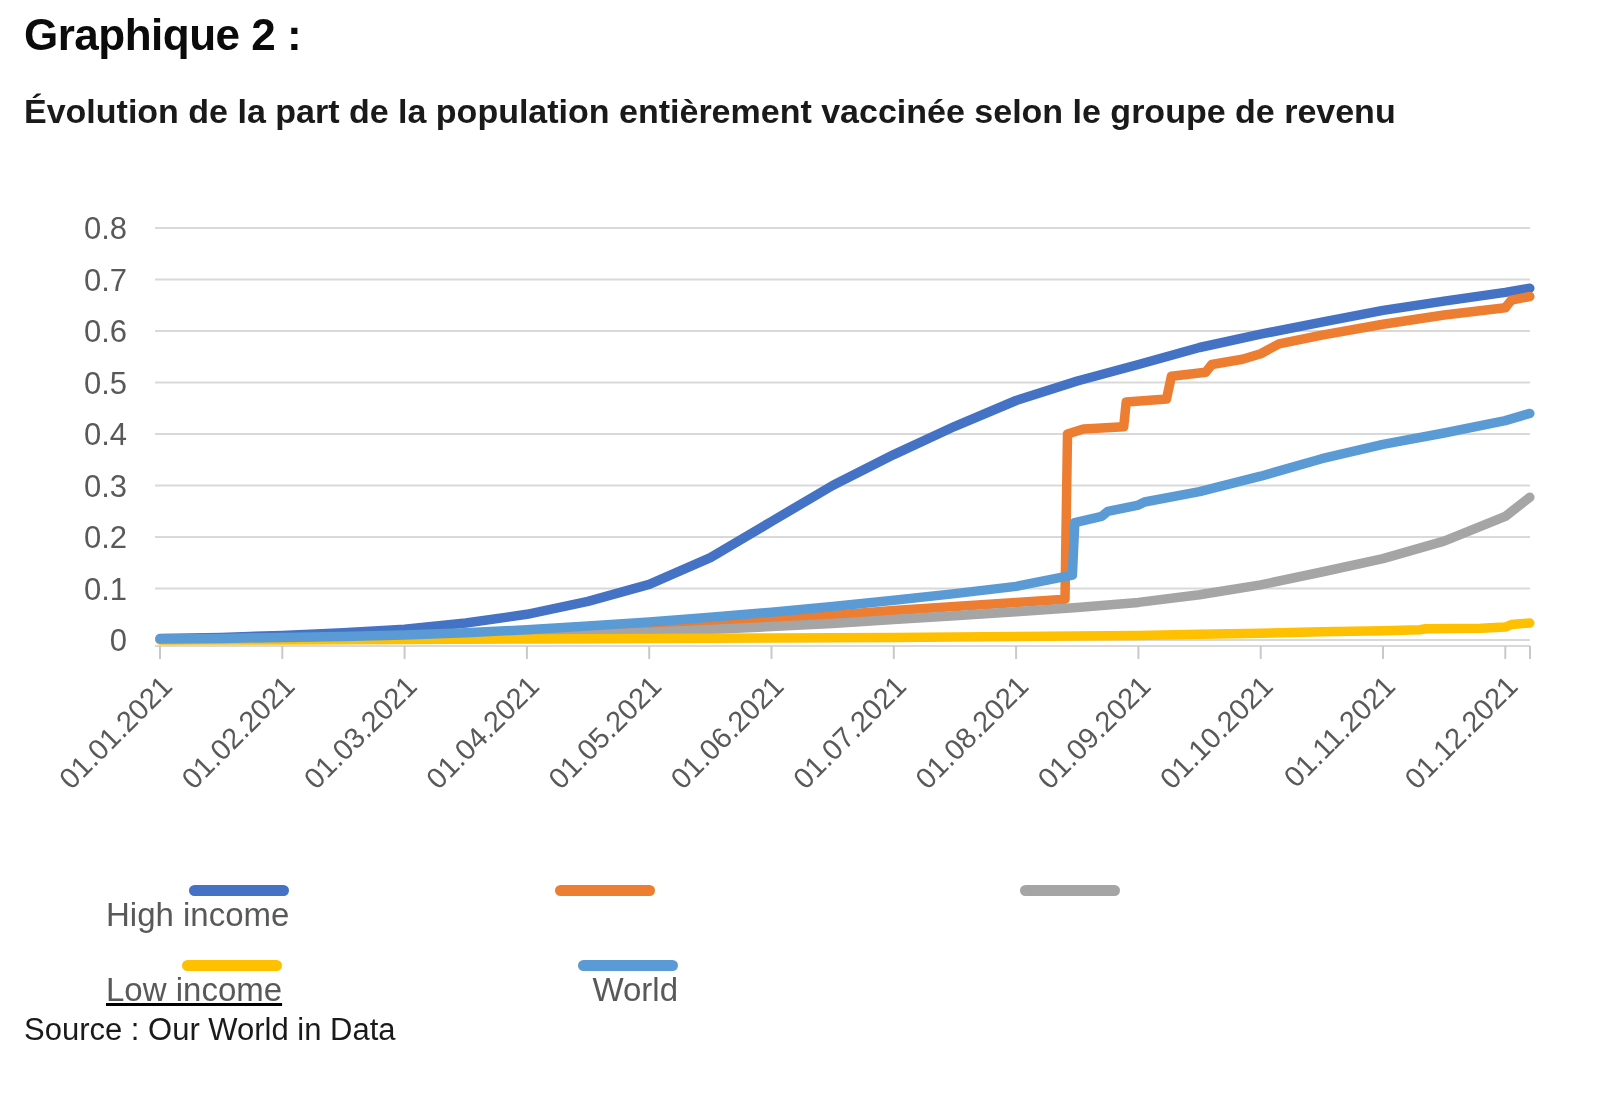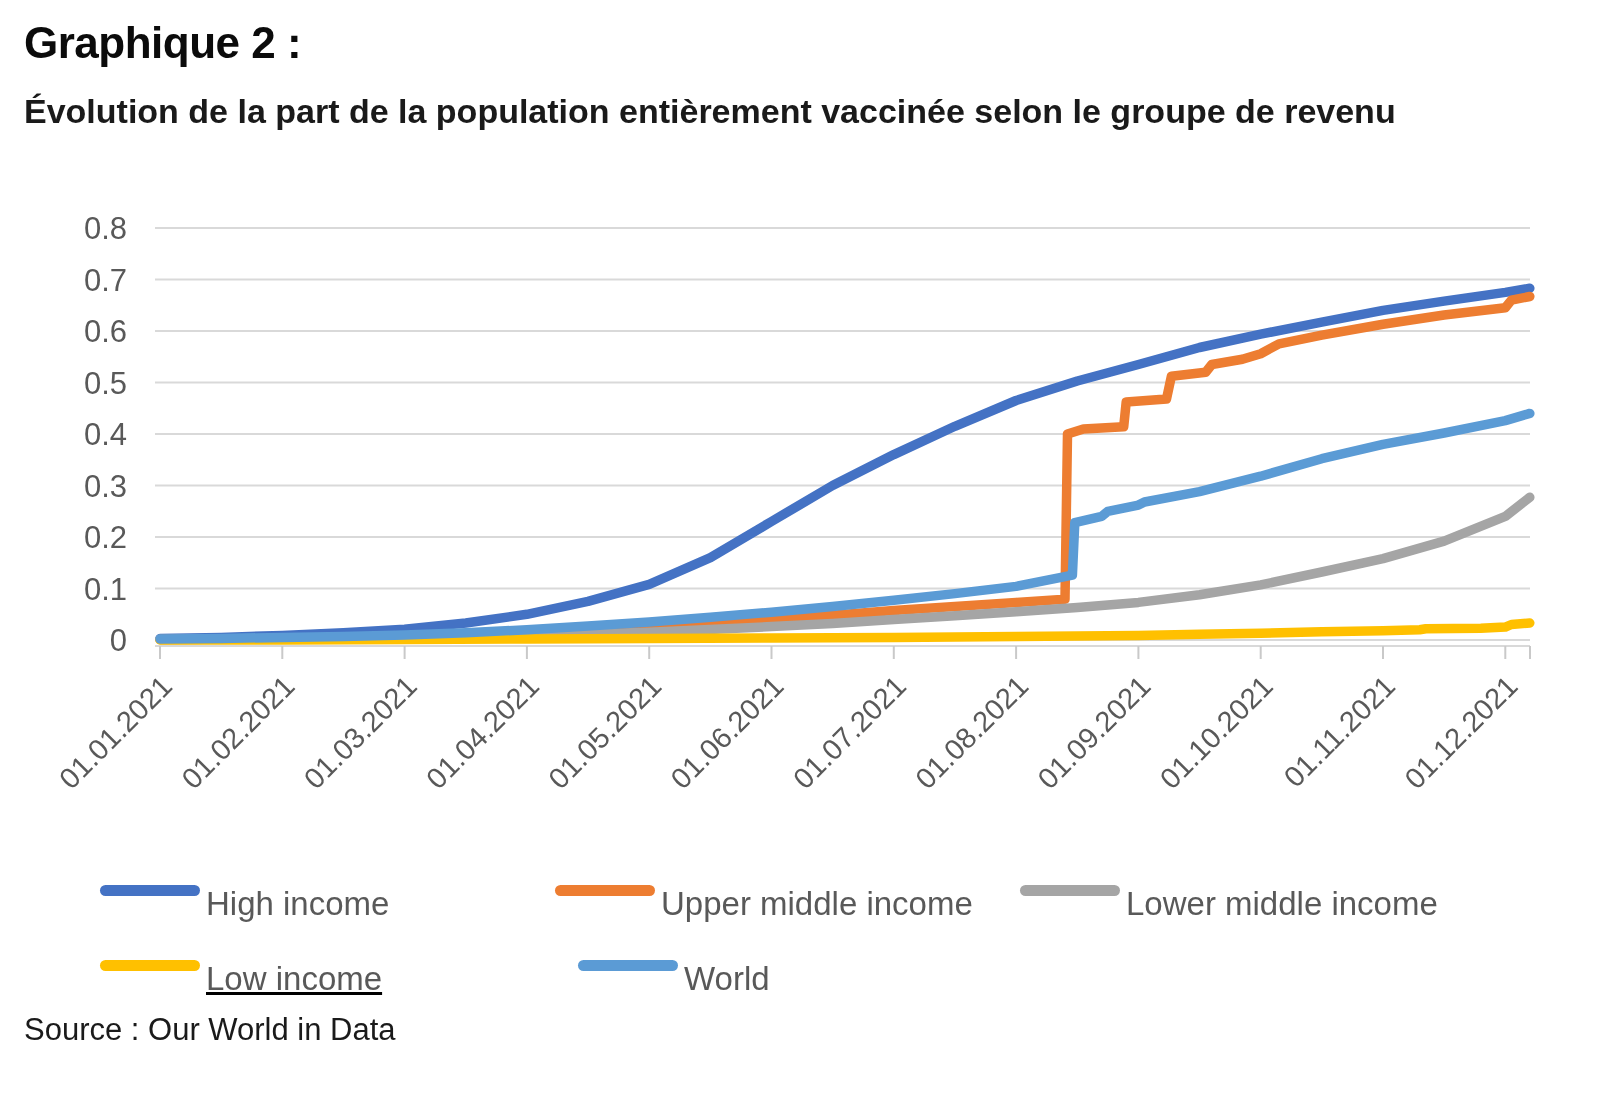--- a/index.html
+++ b/index.html
@@ -1,24 +1,24 @@
 <!DOCTYPE html>
 <html><head>
 <meta charset="utf-8">
 <style>
   html,body{margin:0;padding:0;background:#ffffff;}
   body{width:1600px;height:1099px;position:relative;overflow:hidden;
        font-family:"Liberation Sans", sans-serif;}
-  .page-title{position:absolute;left:24px;top:18px;font-size:44px;font-weight:700;
+  .page-title{position:absolute;left:24px;top:10px;font-size:44px;font-weight:700;
        color:#0b0b0b;letter-spacing:-0.5px;}
   .page-subtitle{position:absolute;left:24px;top:92px;font-size:34px;font-weight:700;
        color:#1a1a1a;}
   #chart-svg{position:absolute;left:0;top:0;}
   #legend{position:absolute;left:0;top:0;width:1600px;height:0;}
-  .legend-item{position:absolute;display:flex;align-items:flex-start;height:36px;}
+  .legend-item{position:absolute;display:flex;align-items:flex-end;height:36px;flex-direction:column;}
   .legend-marker{display:inline-block;width:100px;height:11px;border-radius:6px;
        flex:0 0 auto;}
   .legend-label{font-size:33px;color:#595959;margin-left:6px;white-space:nowrap;}
   .source-text{position:absolute;left:24px;top:1012px;font-size:31px;color:#1a1a1a;text-align:right;}
 </style>
 </head>
 <body>
 
 <div class="page-title">Graphique 2 :</div>
 <div class="page-subtitle">Évolution de la part de la population entièrement vaccinée selon le groupe de revenu</div>
@@ -75,25 +75,23 @@
     <polyline points="160.0,639.0 221.2,638.5 282.3,637.4 343.4,636.4 404.6,634.9 465.8,632.8 526.9,629.7 588.0,626.1 649.2,622.0 710.4,617.3 771.5,612.2 832.6,606.5 893.8,600.3 954.9,593.6 1016.1,586.4 1072.4,575.1 1074.8,522.6 1101.7,516.4 1107.8,511.3 1138.4,505.1 1144.5,502.0 1199.5,491.7 1260.7,476.2 1321.8,458.7 1383.0,444.3 1444.1,433.0 1505.3,420.6 1529.8,413.4" fill="none" stroke="#5B9BD5" stroke-width="9.5" stroke-linejoin="round" stroke-linecap="round"></polyline>
   </svg>
 
 <div id="legend">
     <div class="legend-item" style="left: 100px; top: 885px;">
       <span class="legend-marker" style="background: rgb(68, 114, 196);"></span>
       <span class="legend-label">High income</span>
     </div>
     <div class="legend-item" style="left: 555px; top: 885px;">
       <span class="legend-marker" style="background: rgb(237, 125, 49);"></span>
-      <span class="legend-label">Upper middle income</span>
     </div>
     <div class="legend-item" style="left: 1020px; top: 885px;">
       <span class="legend-marker" style="background: rgb(165, 165, 165);"></span>
-      <span class="legend-label">Lower middle income</span>
     </div>
     <div class="legend-item" style="left: 100px; top: 960px; text-decoration: underline;">
       <span class="legend-marker" style="background: rgb(255, 192, 0);"></span>
       <span class="legend-label">Low income</span>
     </div>
     <div class="legend-item" style="left: 578px; top: 960px;">
       <span class="legend-marker" style="background: rgb(91, 155, 213);"></span>
       <span class="legend-label">World</span>
     </div>
   </div>

